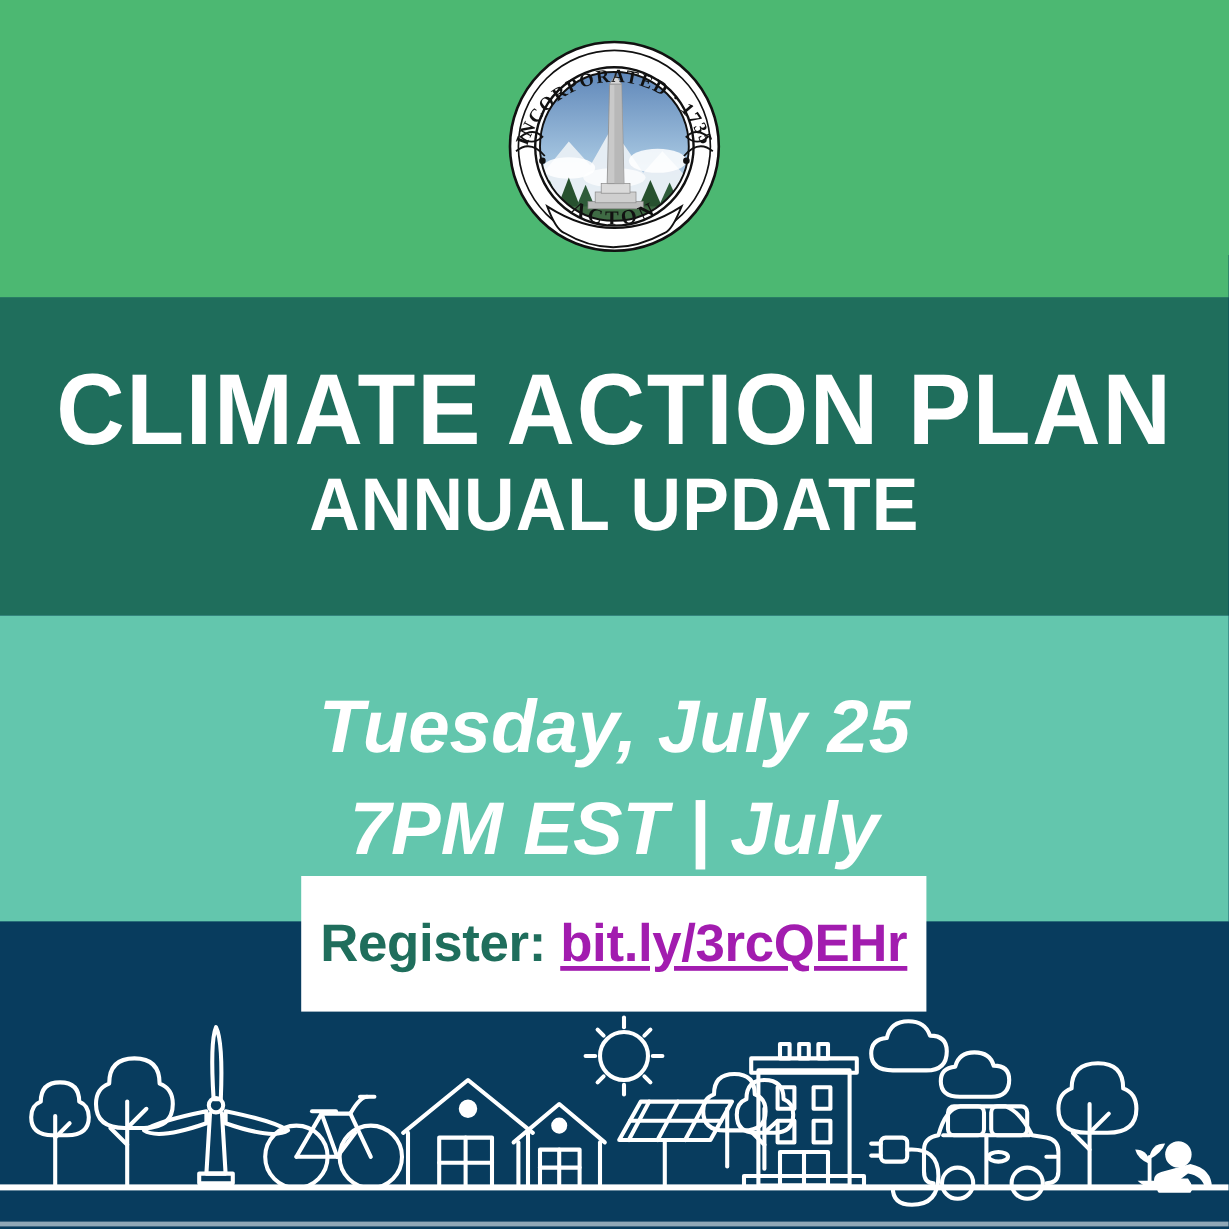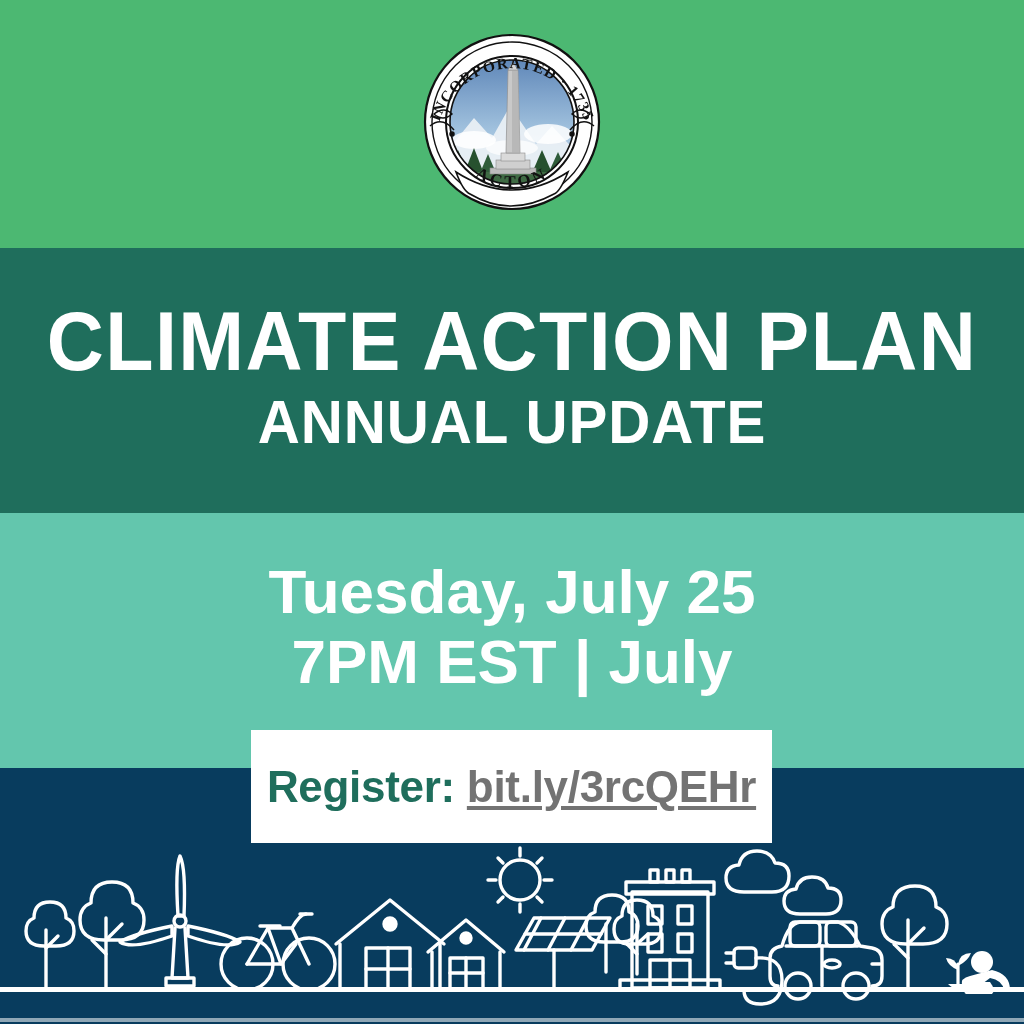--- a/index.html
+++ b/index.html
@@ -36,34 +36,34 @@
     letter-spacing:1px;margin:8px 0 0 0;
     font-family:"Liberation Sans Narrow","Liberation Sans",sans-serif;
     transform:scaleX(0.94);transform-origin:center;
     white-space:nowrap;
   }
 
   
   .when{position:absolute;left:0;width:1024px;top:556px;text-align:center;}
   .when-line{
     color:#ffffff;font-weight:700;font-size:62px;line-height:1.12;
-    margin:1px;letter-spacing:0px;white-space:nowrap;
+    margin:16px;letter-spacing:0px;white-space:nowrap;font-style:italic;
   }
 
   
   .register-card{
     position:absolute;left:251px;top:730px;width:521px;height:113px;
     background:#ffffff;display:flex;align-items:center;justify-content:center;
   }
   .register-text{
     color:#1f6e5c;font-weight:700;font-size:44px;letter-spacing:-0.3px;
     white-space:nowrap;
   }
   .register-link{
-    color:#737373;text-decoration:underline;text-decoration-thickness:4px;
+    color:#a21caf;text-decoration:underline;text-decoration-thickness:4px;
     text-underline-offset:4px;
   }
 
   
   .scene{position:absolute;left:0;top:768px;width:1024px;height:256px;}
   .scene svg{display:block;width:1024px;height:256px;}
 </style>
 </head>
 <body>
 

